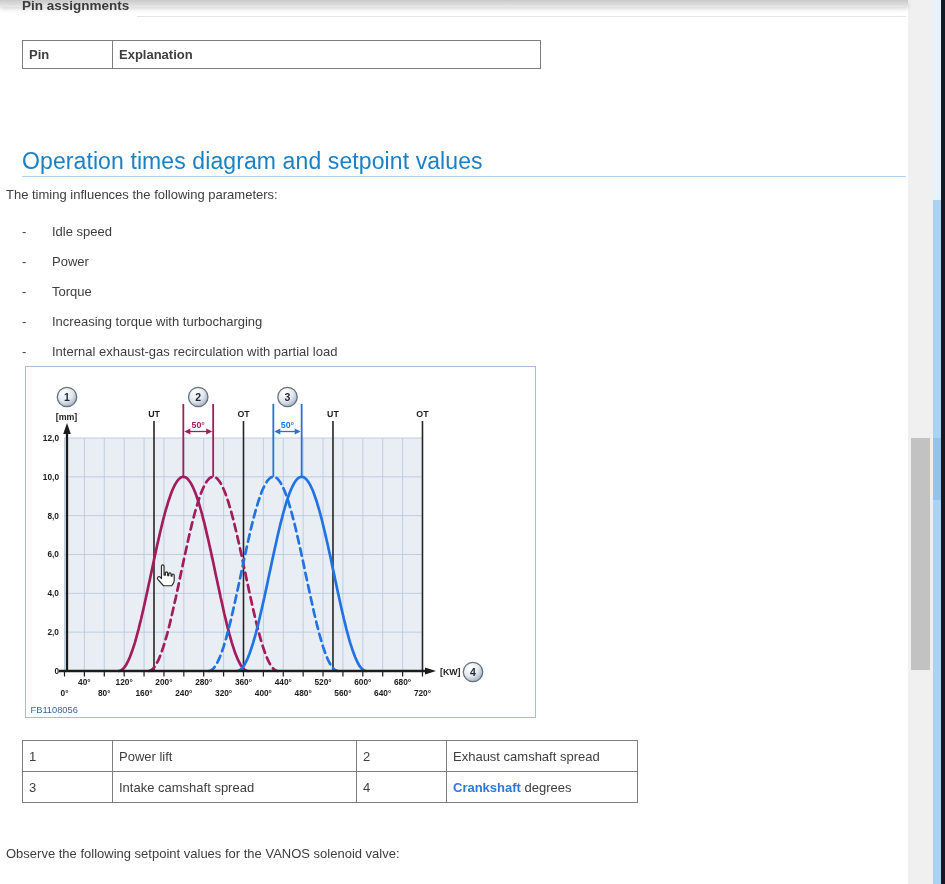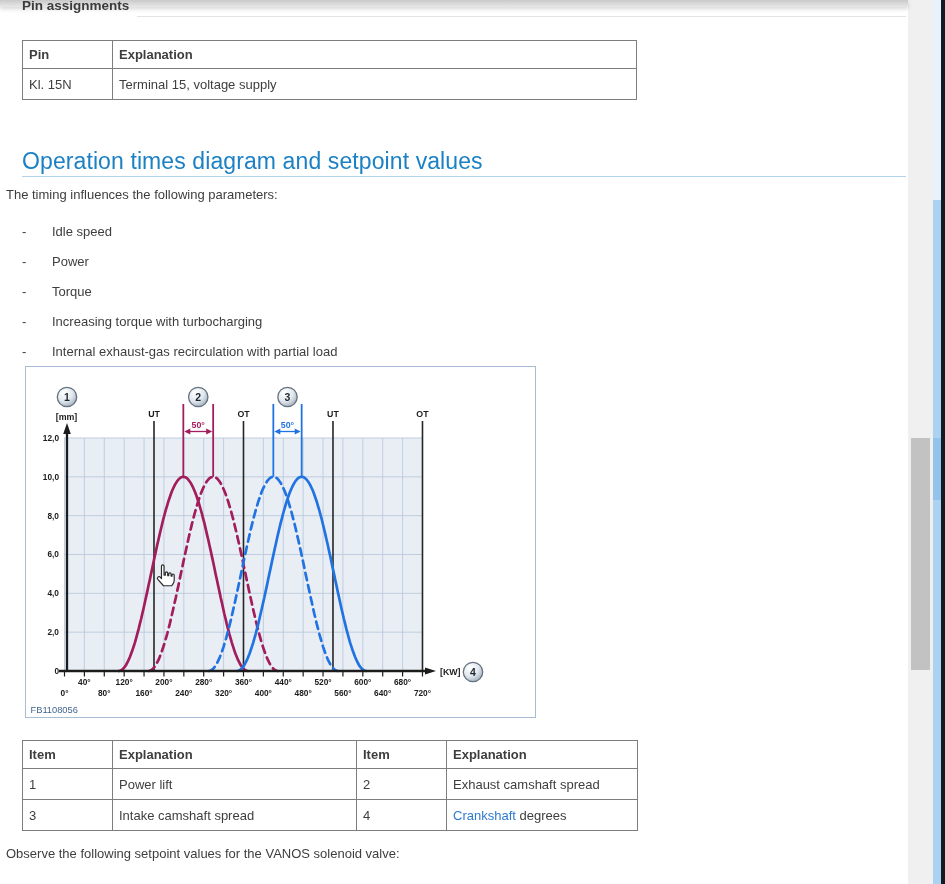--- a/index.html
+++ b/index.html
@@ -17,27 +17,27 @@
     font-size:13.5px;font-weight:bold;color:#3b3b3b;line-height:16px;
   }
   .h-rule{
     position:absolute;left:137px;top:16px;width:769px;height:1px;
     background:#e4e4e4;z-index:2;
   }
   table{border-collapse:collapse;font-size:13px;color:#3e3e3e;}
   td,th{border:1px solid #7d7d7d;text-align:left;vertical-align:middle;
     padding:4px 6px;font-weight:normal;}
   th{font-weight:bold;}
-  .tbl-pin{position:absolute;left:22px;top:40px;width:615px;}
+  .tbl-pin{position:absolute;left:22px;top:40px;width:519px;}
   .tbl-pin .c0{width:77px;}
   .tbl-items{position:absolute;left:22px;top:740px;width:616px;}
   .tbl-items .c0,.tbl-items .c2{width:77px;}
   .tbl-items .c1{width:231px;}
   tr.hdr{height:28px;} tr.row{height:31px;}
-  a.doclink{color:#2f7ad0;text-decoration:none;cursor:pointer;}
+  a.doclink{color:#2f7ad0;text-decoration:none;cursor:pointer;font-weight:bold;}
   .h-blue{
     position:absolute;left:22px;top:150px;font-size:23px;font-weight:500;
     color:#1c81c4;line-height:22px;letter-spacing:.1px;
   }
   .h-blue-rule{position:absolute;left:22px;top:176px;width:884px;height:1px;background:#aed3ea;}
   .para{position:absolute;left:6px;font-size:13px;color:#3e3e3e;line-height:16px;}
   .bullets{position:absolute;left:22px;top:216px;width:860px;}
   .bullet{height:30px;display:flex;align-items:center;font-size:13px;color:#3e3e3e;}
   .bullet .dash{width:30px;flex:0 0 30px;}
   .chart-box{
@@ -58,24 +58,20 @@
 
 <div class="topbar"></div>
 <div class="h-section">Pin assignments</div>
 <div class="h-rule"></div>
 
 <table class="tbl-pin">
   <tbody id="pin-table-body">
       <tr class="hdr">
         <th class="c0">Pin</th>
         <th class="c1">Explanation</th>
-      </tr>
-      <tr class="row">
-        <td class="c0">Kl. 15N</td>
-        <td class="c1">Terminal 15, voltage supply</td>
       </tr>
     </tbody>
 </table>
 
 <div class="h-blue">Operation times diagram and setpoint values</div>
 <div class="h-blue-rule"></div>
 
 <div class="para" style="top:187px;">The timing influences the following parameters:</div>
 
 <div class="bullets" id="bullet-list">
@@ -227,26 +223,20 @@
         <text x="261.4942" y="33.8" text-anchor="middle" font-size="10.5" font-weight="bold" fill="#1d2530">3</text>
         <circle cx="447" cy="305" r="9.7" fill="url(#ball)" stroke="#65727f" stroke-width="1.3"></circle>
         <text x="447" y="308.8" text-anchor="middle" font-size="10.5" font-weight="bold" fill="#1d2530">4</text>
       </g>
       <text x="4.5" y="346" font-size="9.3" fill="#41638e" font-family="Liberation Sans, sans-serif">FB1108056</text>
     </svg>
 </div>
 
 <table class="tbl-items">
   <tbody id="item-table-body">
-      <tr class="hdr">
-        <th class="c0">Item</th>
-        <th class="c1">Explanation</th>
-        <th class="c2">Item</th>
-        <th class="c3">Explanation</th>
-      </tr>
       <tr class="row">
         <td class="c0">1</td>
         <td class="c1">Power lift</td>
         <td class="c2">2</td>
         <td class="c3">Exhaust camshaft spread</td>
       </tr>
       <tr class="row">
         <td class="c0">3</td>
         <td class="c1">Intake camshaft spread</td>
         <td class="c2">4</td>

